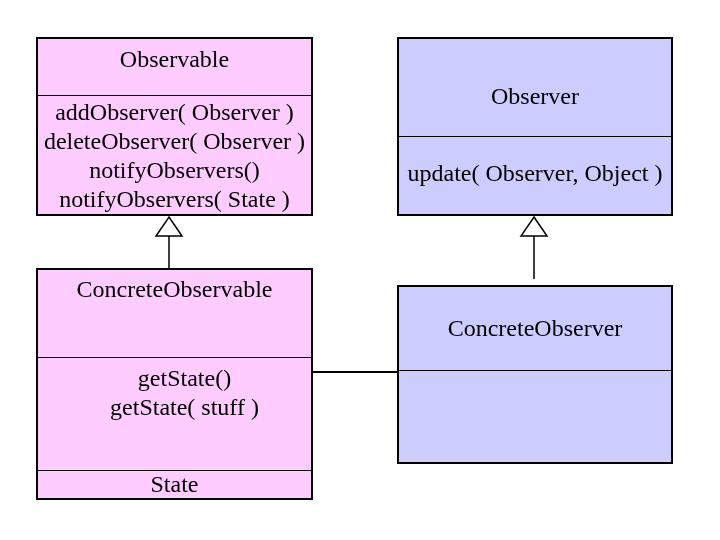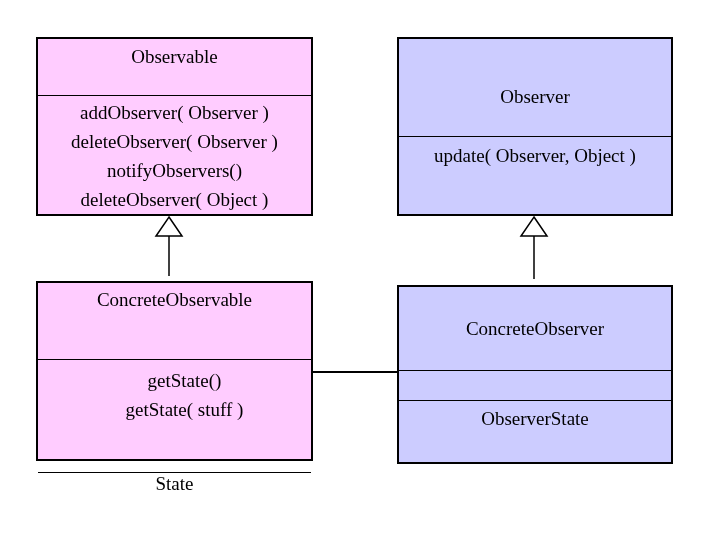--- a/index.html
+++ b/index.html
@@ -6,21 +6,21 @@
     margin: 0;
     padding: 0;
     background: var(--background, #FFFFFF);
   }
   .canvas {
     position: relative;
     width: 720px;
     height: 540px;
     background: var(--background, #FFFFFF);
     font-family: "Liberation Serif", "DejaVu Serif", serif;
-    font-size: 19px;
+    font-size: 24px;
     color: var(--text, #000000);
     overflow: hidden;
   }
   .connectors {
     position: absolute;
     left: 0;
     top: 0;
     pointer-events: none;
   }
   .uml-class {
@@ -38,21 +38,21 @@
   .center-v {
     display: flex;
     align-items: center;
     justify-content: center;
   }
   
   .t-observable { height: 58px; padding-top: 7px; }
   .m-observable { flex: 1; padding-top: 2px; line-height: 29px; }
   
   .t-observer { height: 97px; padding-top: 18px; }
-  .m-observer { flex: 1; padding-top: 7px; line-height: 23px; }
+  .m-observer { flex: 1; padding-top: 25px; line-height: 23px; }
   
   .t-cobservable { height: 56px; padding-top: 6px; }
   .m-cobservable { height: 90px; padding-top: 6px; line-height: 29px; padding-left: 20px; }
   .a-cobservable { flex: 1; justify-content: center; }
   
   .t-cobserver { height: 83px; }
   .m-cobserver { height: 30px; }
   .a-cobserver { flex: 1; padding-top: 7px; }
 </style>
 </head>
@@ -71,43 +71,40 @@
     </g>
     <line x1="313" y1="372" x2="397" y2="372" stroke="#000000" stroke-width="2"></line>
   </svg>
 
   <div class="uml-class fill-pink" style="left:36px; top:37px; width:277px; height:179px;">
     <div class="compartment t-observable">Observable</div>
     <div class="compartment m-observable divided">
       <div>addObserver( Observer )</div>
       <div>deleteObserver( Observer )</div>
       <div>notifyObservers()</div>
-      <div>deleteObserver( Object )</div>
+      <div>notifyObservers( State )</div>
     </div>
   </div>
 
   <div class="uml-class fill-lavender" style="left:397px; top:37px; width:276px; height:179px;justify-content:center;">
     <div class="compartment t-observer center-v">Observer</div>
     <div class="compartment m-observer divided">
       <div>update( Observer, Object )</div>
     </div>
   </div>
 
-  <div class="uml-class fill-pink" style="left:36px; top:281px; width:277px; height:180px;gap:48px;">
+  <div class="uml-class fill-pink" style="left:36px; top:268px; width:277px; height:232px;gap:48px;">
     <div class="compartment t-cobservable">ConcreteObservable</div>
     <div class="compartment m-cobservable divided">
       <div>getState()</div>
       <div>getState( stuff )</div>
     </div>
     <div class="compartment a-cobservable divided center-v">
       <div>State</div>
     </div>
   </div>
 
   <div class="uml-class fill-lavender" style="left:397px; top:285px; width:276px; height:179px;">
     <div class="compartment t-cobserver center-v">ConcreteObserver</div>
     <div class="compartment m-cobserver divided"></div>
-    <div class="compartment a-cobserver divided">
-      <div>ObserverState</div>
-    </div>
   </div>
 
 </div>
 
 </body></html>

